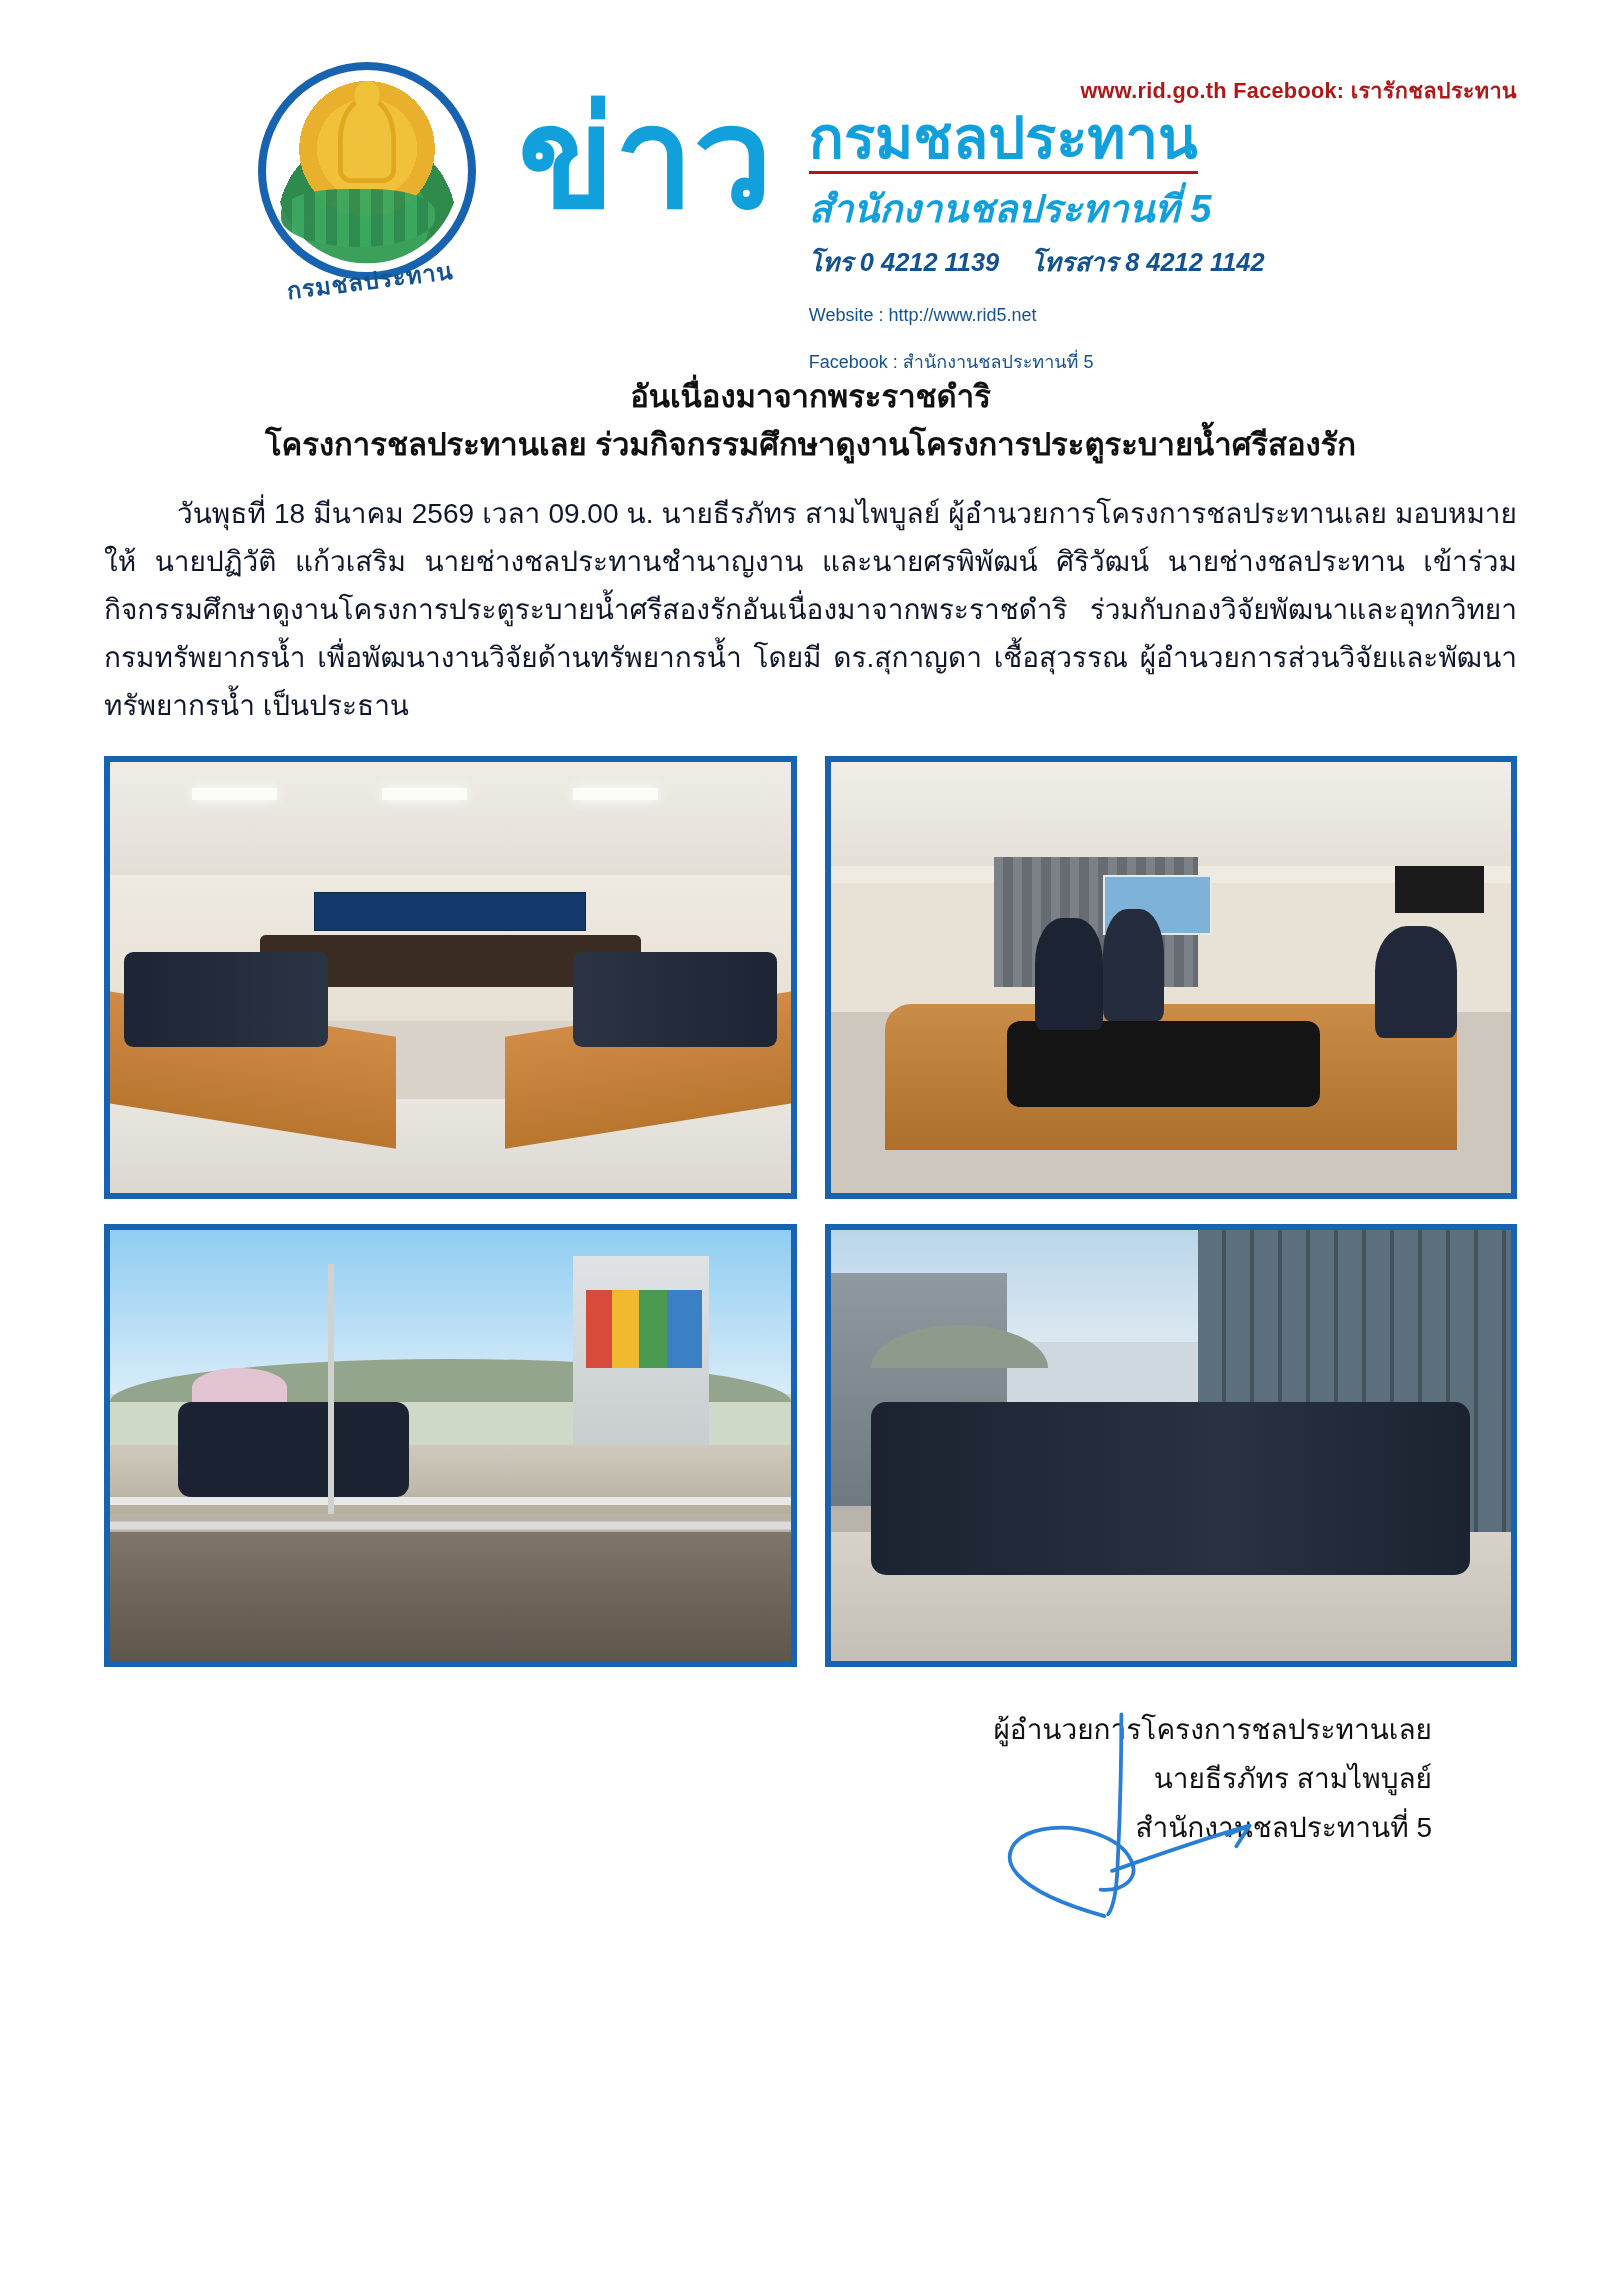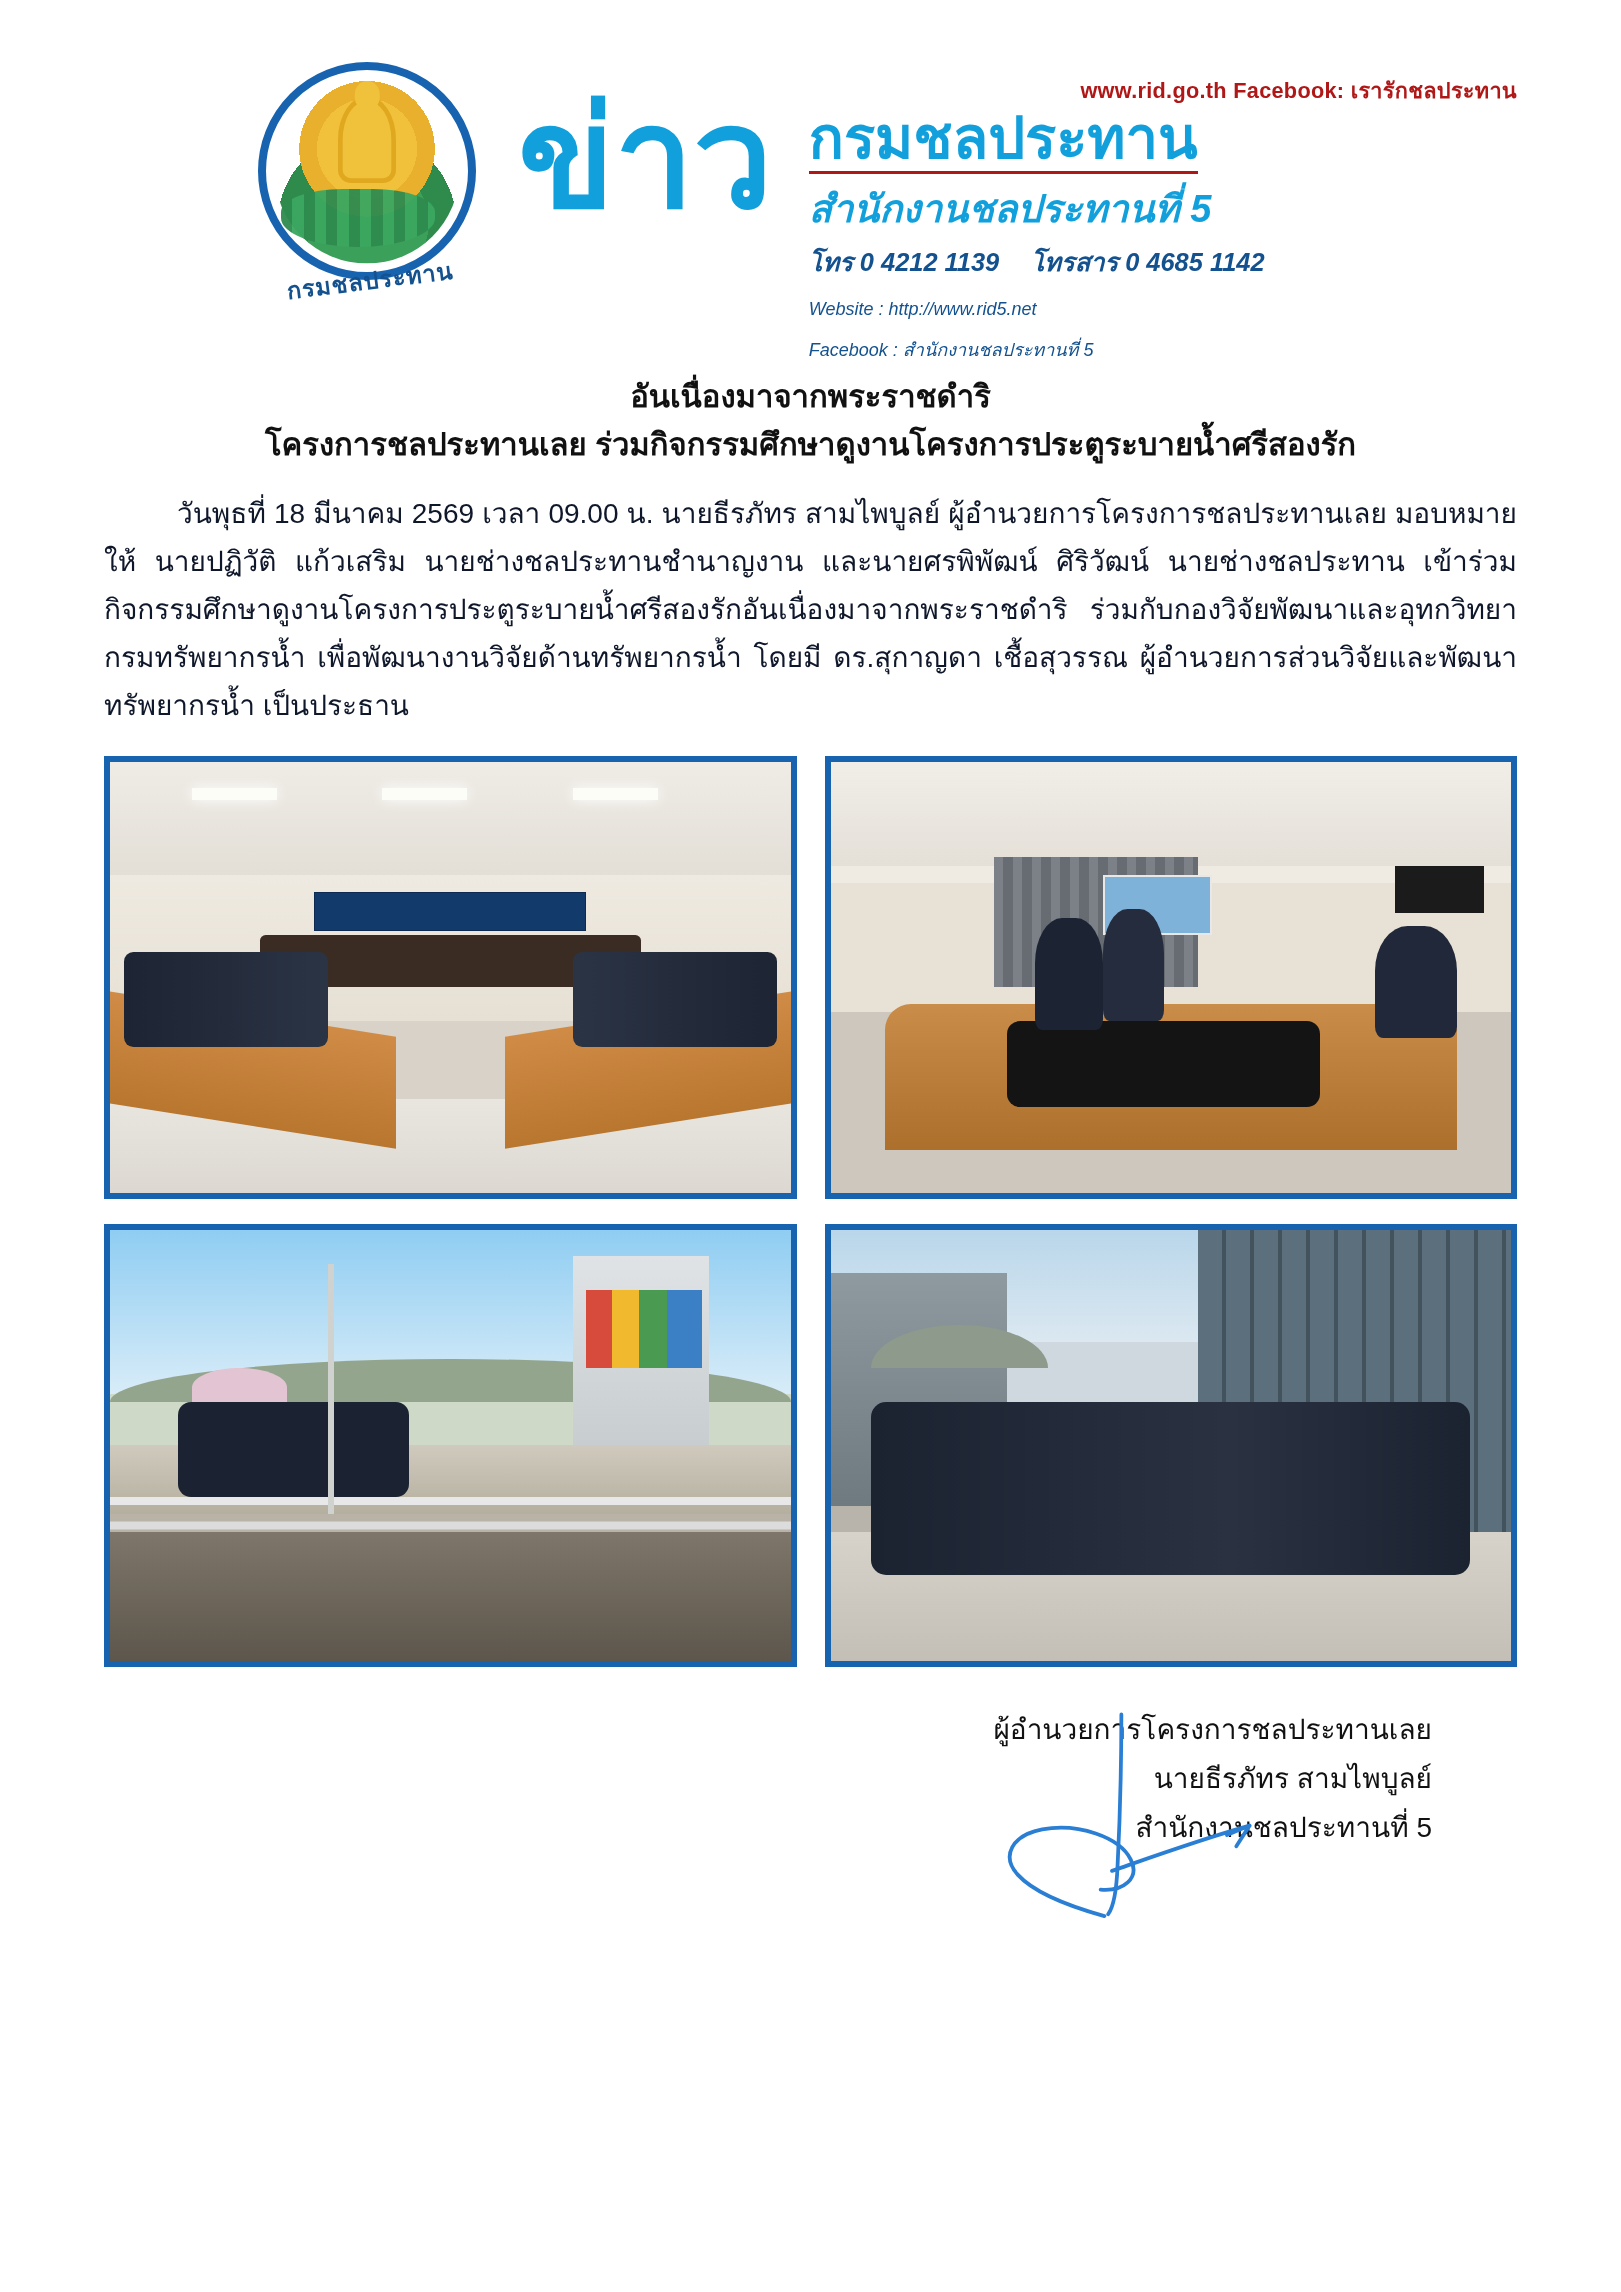--- a/index.html
+++ b/index.html
@@ -139,22 +139,21 @@
     font-size: 25.4px;
     color: #14528f;
     font-weight: bold;
     font-style: italic;
     margin-top: 3.8px;
   }
   .rid-phone span { margin-right: 24.5px; }
   .rid-web {
     font-size: 18px;
     color: #14528f;
-    font-style: italic;
-    margin-top: 14px;
+    margin-top: 20px;
     line-height: 1.5;
   }
 
   
   .title {
     text-align: center;
     font-size: 31px;
     font-weight: bold;
     line-height: 1.55;
     margin: 5.6px 0 0 0;
@@ -276,21 +275,21 @@
     <div class="khao">
       <div class="khao-text">ข่าว</div>
     </div>
 
     <div class="rid-block">
       <div class="rid-top">www.rid.go.th  Facebook: เรารักชลประทาน</div>
       <div class="rid-name">กรมชลประทาน</div>
       <div class="rid-office">สำนักงานชลประทานที่ 5</div>
       <div class="rid-phone">
         <span>โทร 0 4212 1139</span>
-        <span>โทรสาร 0 4685 1142</span>
+        <span>โทรสาร 8 4212 1142</span>
       </div>
       <div class="rid-web">Website : http://www.rid5.net</div>
       <div class="rid-web">Facebook : สำนักงานชลประทานที่ 5</div>
     </div>
   </div>
 
   <div class="title">
     <div>อันเนื่องมาจากพระราชดำริ</div>
     <div>โครงการชลประทานเลย ร่วมกิจกรรมศึกษาดูงานโครงการประตูระบายน้ำศรีสองรัก</div>
   </div>

